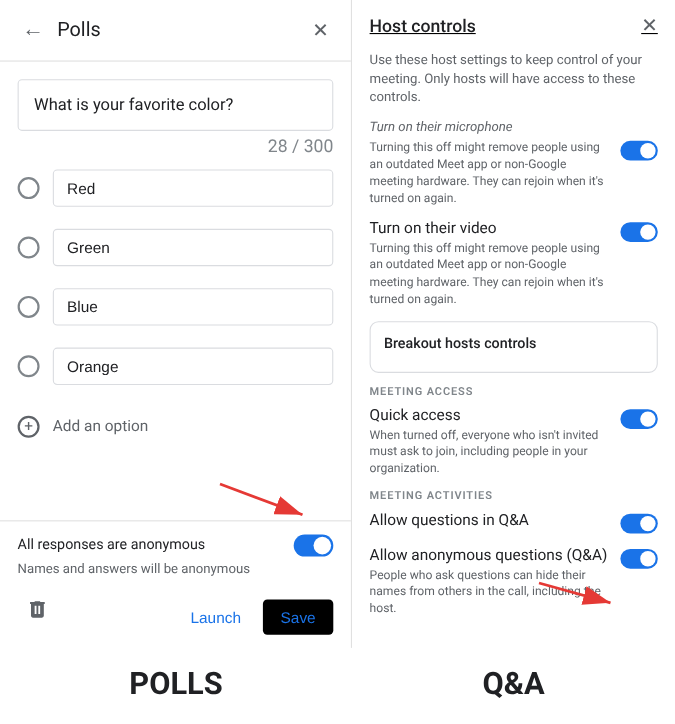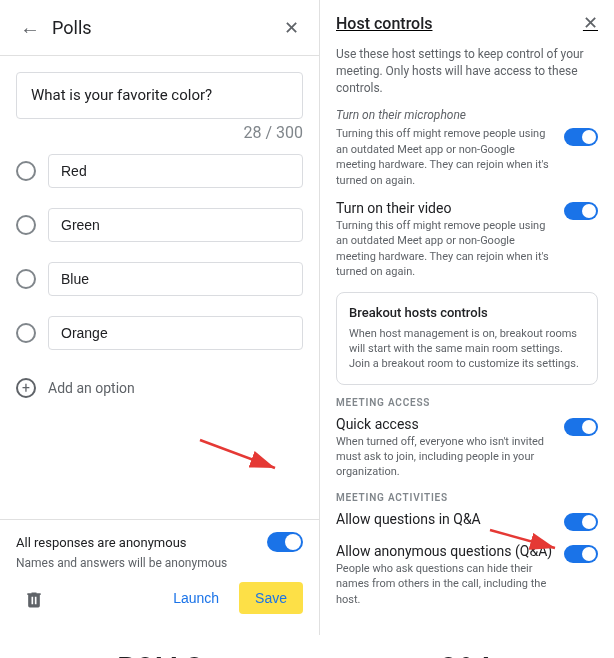--- a/index.html
+++ b/index.html
@@ -189,21 +189,21 @@
       position: absolute;
       right: 4px;
       top: 4px;
       color: #fff;
       font-size: 10px;
       z-index: 2;
     }
 
     .footer-actions {
       display: flex;
-      align-items: flex-start;
+      align-items: flex-end;
       justify-content: space-between;
     }
 
     .delete-btn {
       background: none;
       border: none;
       cursor: pointer;
       color: #5f6368;
       font-size: 18px;
       padding: 8px;
@@ -218,21 +218,21 @@
       background: none;
       border: none;
       color: #1a73e8;
       font-size: 14px;
       font-weight: 500;
       cursor: pointer;
       padding: 8px 12px;
     }
 
     .save-btn {
-      background: #fde047;
+      background: #000000;
       border: none;
       color: #1a73e8;
       font-size: 14px;
       font-weight: 500;
       cursor: pointer;
       padding: 8px 16px;
       border-radius: 4px;
     }
 
     
@@ -498,21 +498,20 @@
             <div class="control-label">Turn on their video</div>
             <div class="control-desc">Turning this off might remove people using an outdated Meet app or non-Google meeting hardware. They can rejoin when it's turned on again.</div>
           </div>
           <div class="toggle-sm" style="position:relative;">
             <span class="check-overlay">✓</span>
           </div>
         </div>
 
         <div class="breakout-box">
           <div class="breakout-title">Breakout hosts controls</div>
-          <div class="breakout-desc">When host management is on, breakout rooms will start with the same main room settings. Join a breakout room to customize its settings.</div>
         </div>
 
         <div class="section-label">MEETING ACCESS</div>
 
         <div class="control-row">
           <div class="control-text">
             <div class="control-label">Quick access</div>
             <div class="control-desc">When turned off, everyone who isn't invited must ask to join, including people in your organization.</div>
           </div>
           <div class="toggle-sm" style="position:relative;">

